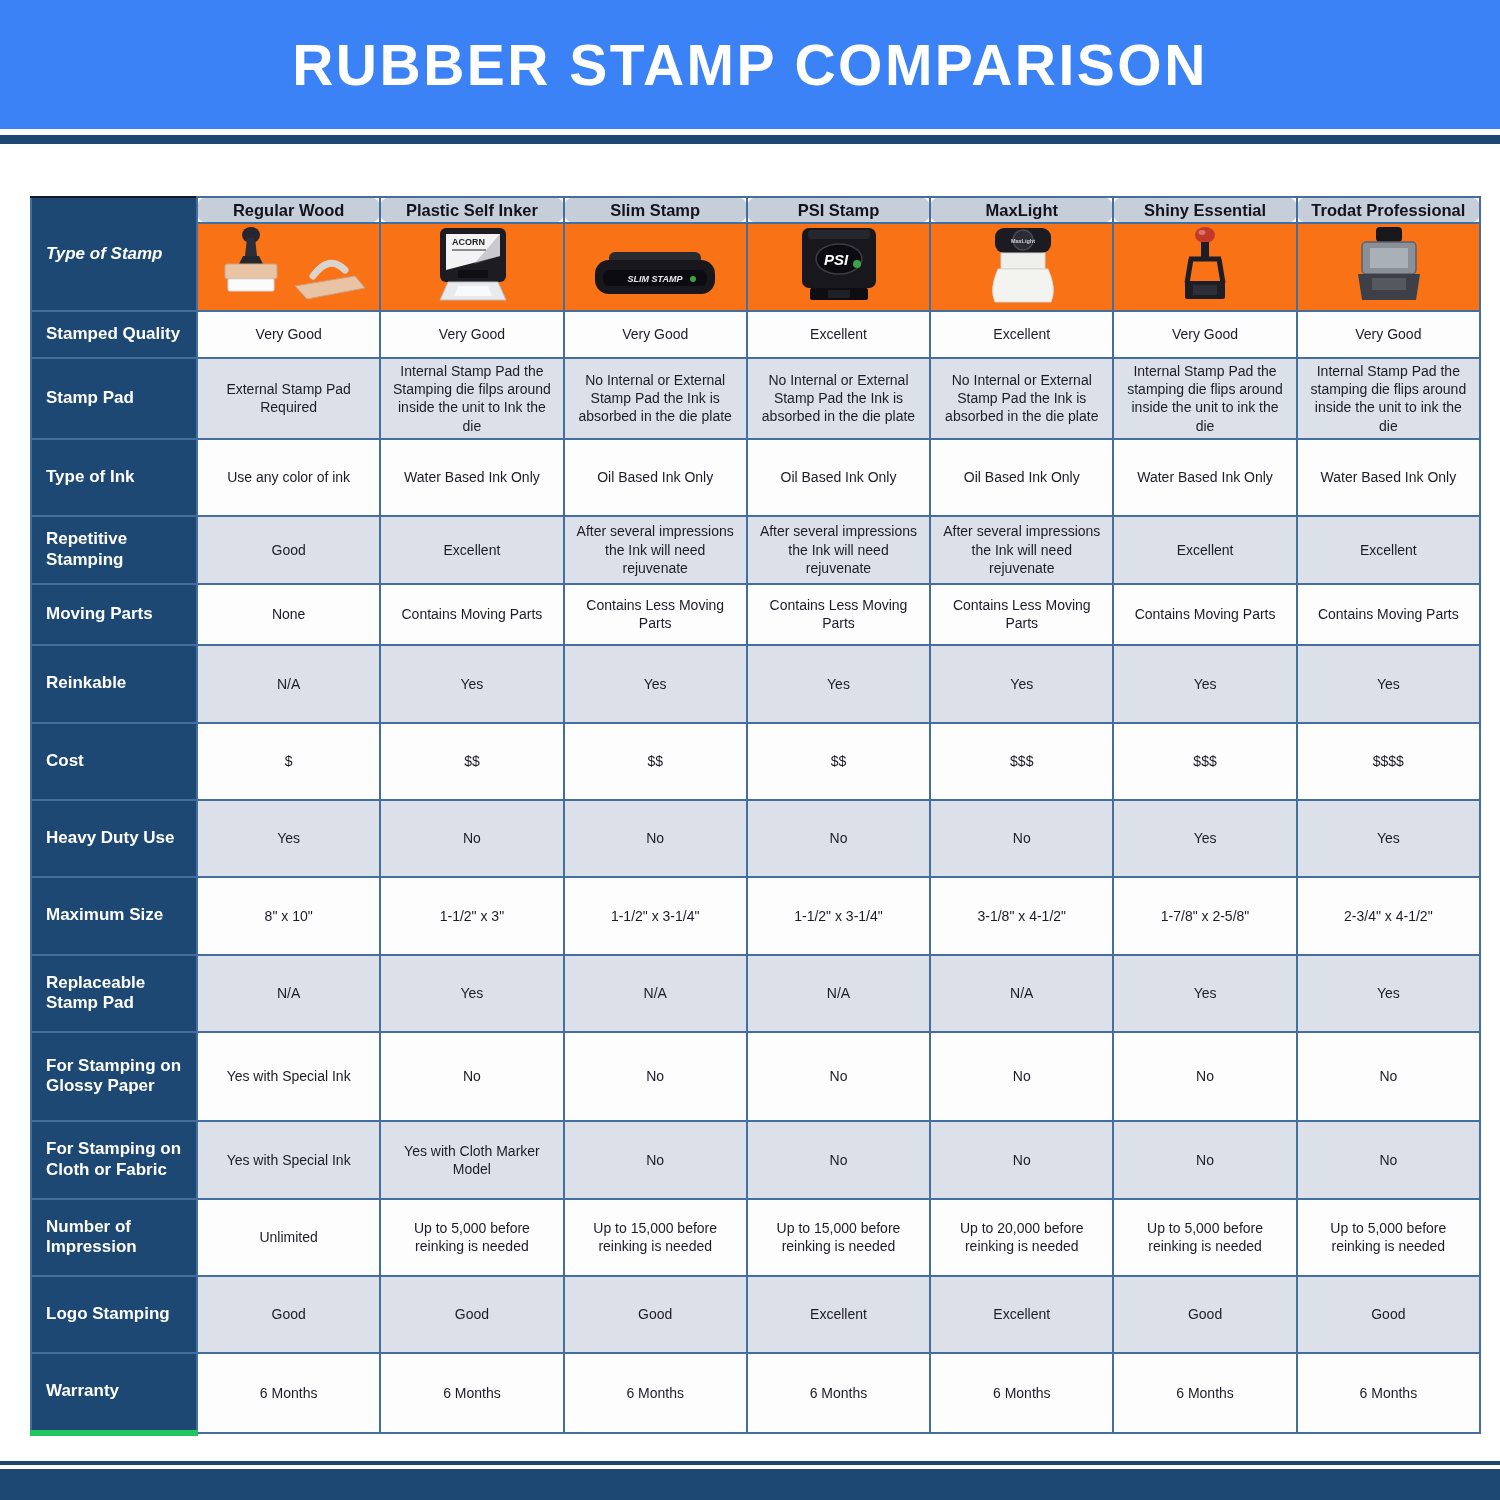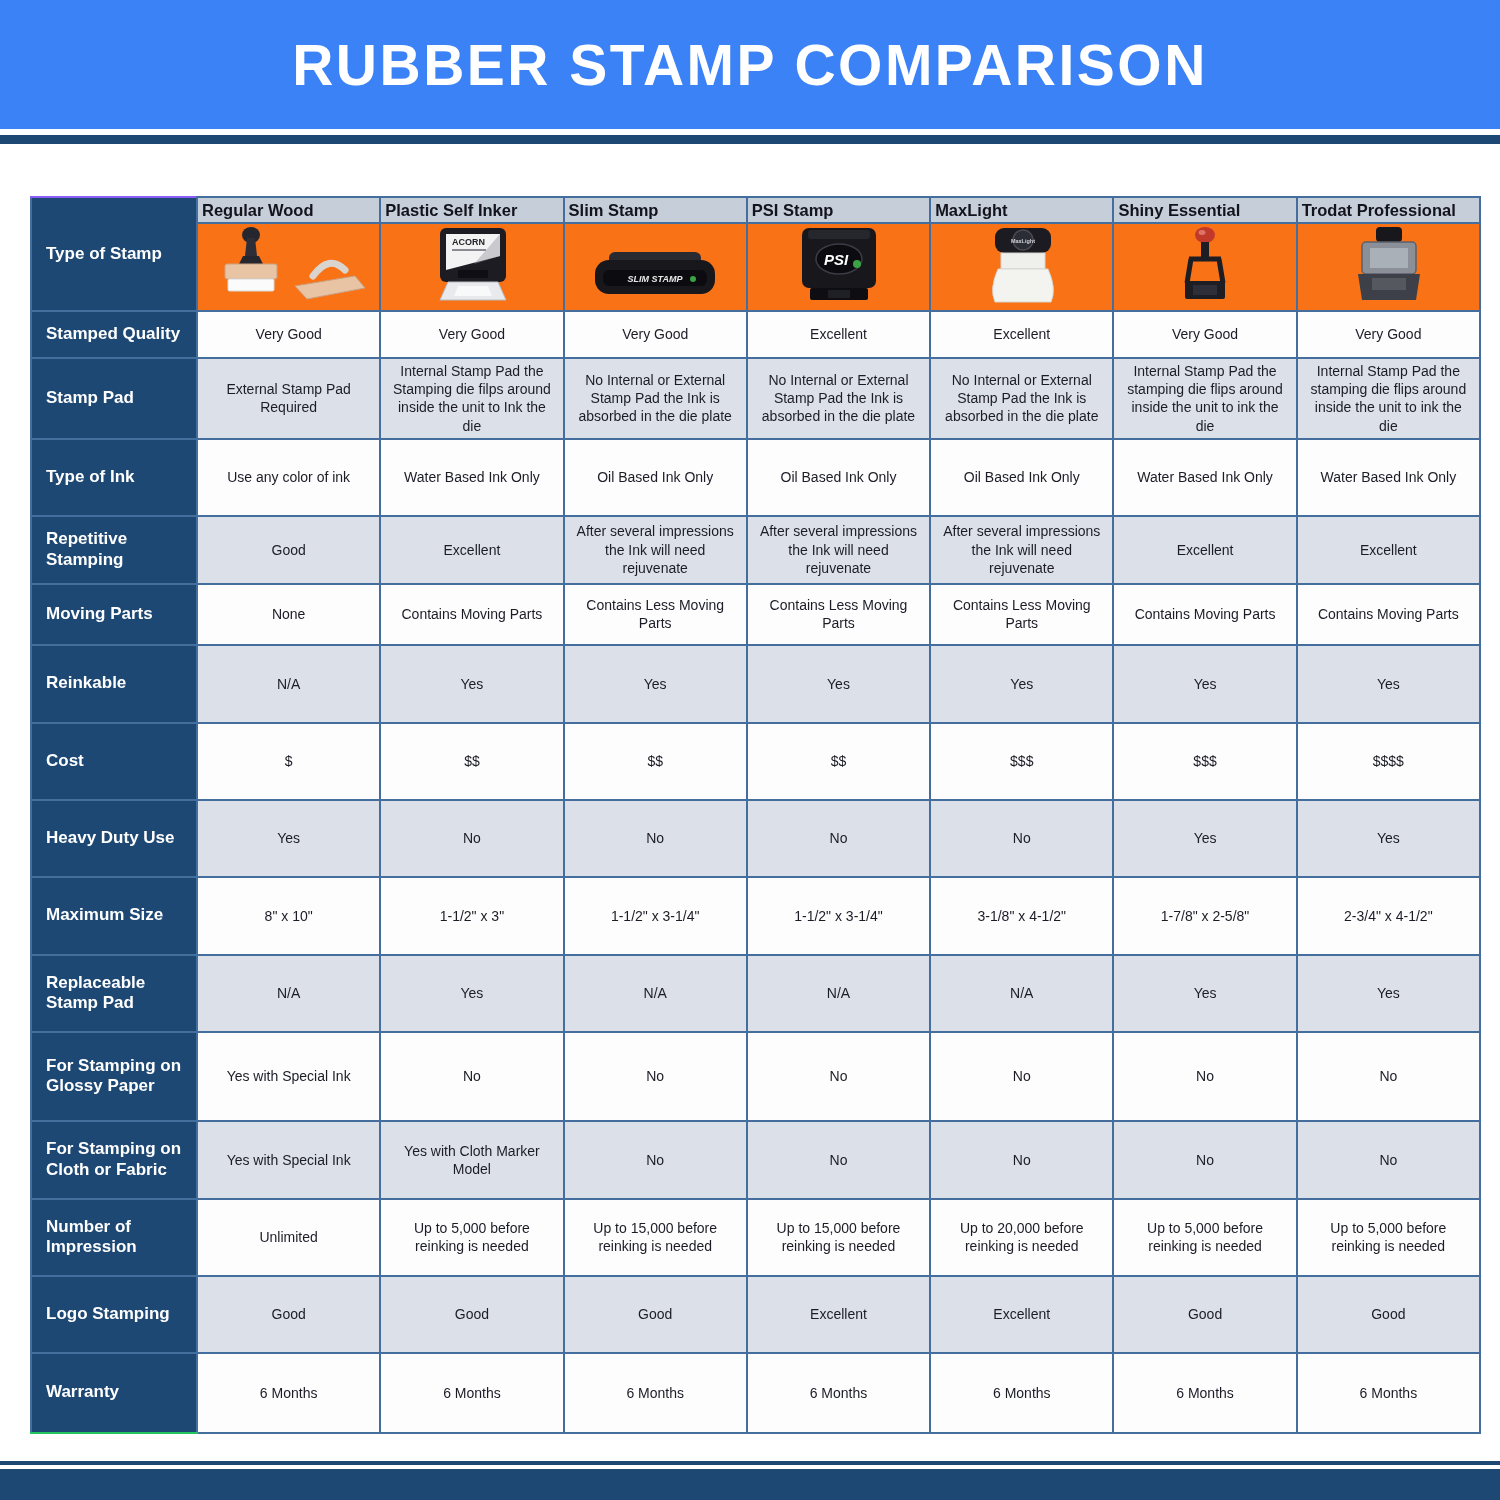--- a/index.html
+++ b/index.html
@@ -32,26 +32,26 @@
   table.cmp td { border:2px solid #446e9e; }
   col.labelcol { width:166px; }
   
   td.labelcell {
     background:#1d4874; color:#ffffff; font-weight:700; font-size:17px;
     text-align:left; vertical-align:middle; padding:6px 10px 6px 14px;
     line-height:1.22;
     border-top:2px solid #7f97b2; border-bottom:2px solid #7f97b2;
     border-left:2px solid #1d4874; border-right:2px solid #446e9e;
   }
-  td.labelcell.corner { border-top:2px solid #8b5cf6; }
-  td.labelcell.last   { border-bottom:2px solid #22c55e; }
+  td.labelcell.corner { border-top:2px solid #0f172a;font-style:italic; }
+  td.labelcell.last   { border-bottom:6px solid #22c55e; }
   
   td.colhead {
     background:#c5ced9; color:#13131c; font-weight:700; font-size:16.5px;
-    text-align:left; vertical-align:middle; height:26px; padding:2px 4px;
+    text-align:center; vertical-align:middle; height:26px; padding:2px 4px;border-radius:10px;
   }
   
   td.imgcell {
     background:#f97316; height:84px; text-align:center; vertical-align:middle; padding:2px;
   }
   td.imgcell .icon { display:inline-block; line-height:0; }
   
   td.val {
     font-size:14px; color:#1c1c26; text-align:center; vertical-align:middle;
     padding:3px 7px; line-height:1.3; background:#fdfdfe;

